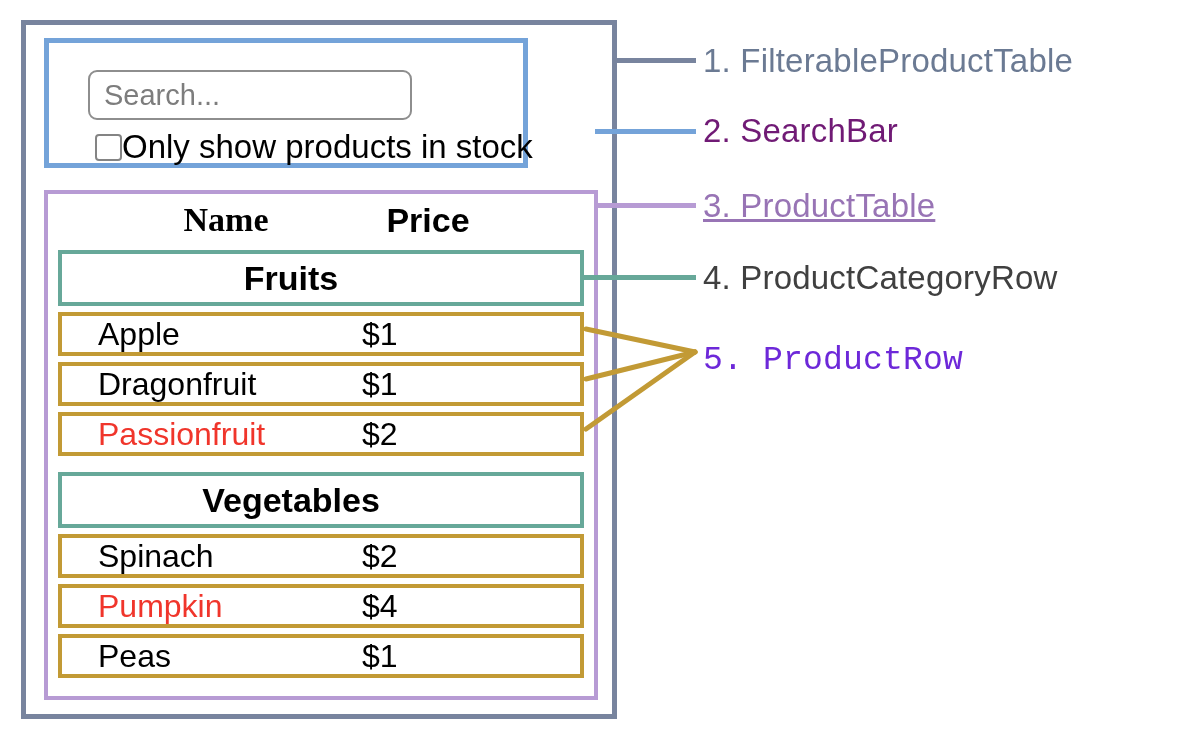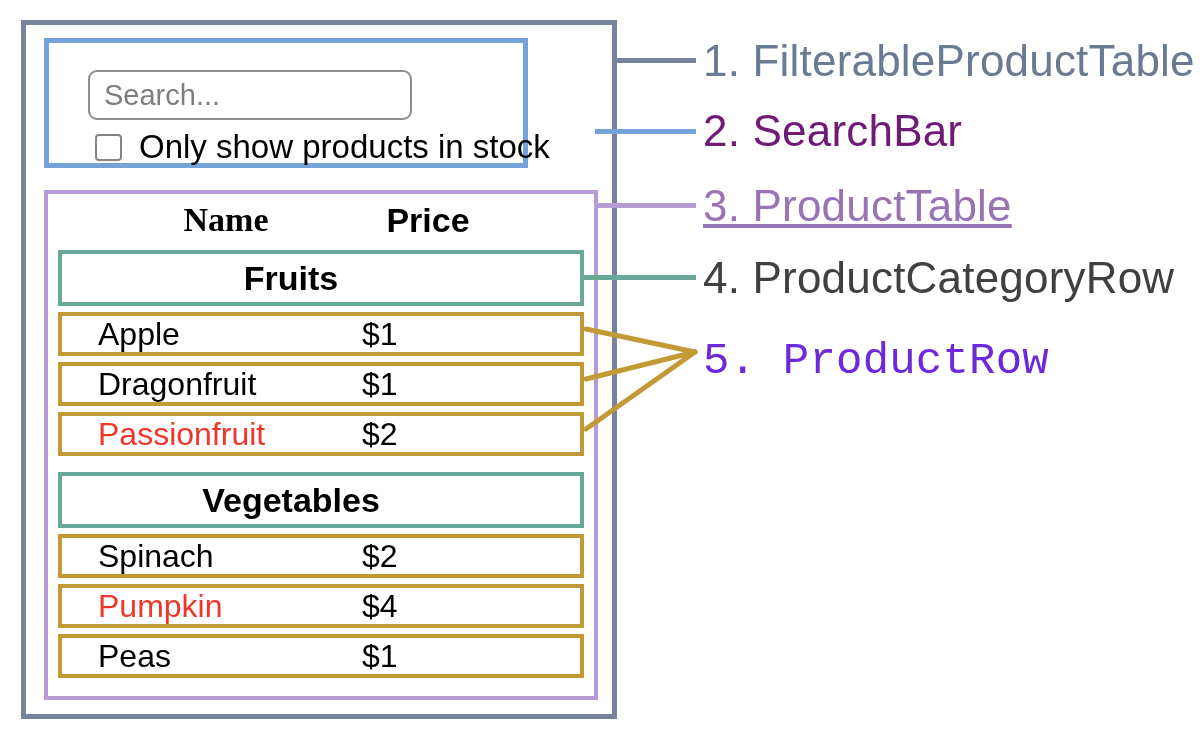--- a/index.html
+++ b/index.html
@@ -20,21 +20,21 @@
 
   
   .search-input {
     position:absolute; left:39px; top:27px;
     width:324px; height:50px;
     border:2px solid #8e8e8e; border-radius:9px;
     font-family:"Liberation Sans", sans-serif;
     font-size:29px; color:#333; padding:0 14px; outline:none; background:#fff;
   }
   .search-input::placeholder { color:#7d7d7d; opacity:1; }
-  .check-row { position:absolute; left:46px; top:87px; display:flex; align-items:center; gap:17px; }
+  .check-row { position:absolute; left:46px; top:87px; display:flex; align-items:center; }
   .checkbox {
     width:27px; height:27px; flex:0 0 27px;
     border:2px solid #848484; border-radius:4px; background:#fff;
   }
   .check-label { font-size:33px; color:#000; line-height:34px; white-space:nowrap; }
 
   
   .thead { position:relative; height:50px; }
   .th { position:absolute; top:0; transform:translateX(-50%);
         font-weight:bold; font-size:34px; line-height:52px; color:#000; white-space:nowrap; }
@@ -62,21 +62,21 @@
   .hline { position:absolute; height:5px; z-index:3; }
   #line-1 { left:614px; top:58px;  width:82px;  background:var(--slate); }
   #line-2 { left:595px; top:129px; width:101px; background:var(--blue); }
   #line-3 { left:595px; top:203px; width:101px; background:var(--purple); }
   #line-4 { left:584px; top:275px; width:112px; background:var(--teal); }
   #gold-lines { position:absolute; left:0; top:0; z-index:3; pointer-events:none; }
 
   
   .annotation-label {
     position:absolute; left:703px; height:42px;
-    font-size:44px; line-height:42px; white-space:nowrap; z-index:4;
+    font-size:33px; line-height:42px; white-space:nowrap; z-index:4;
     letter-spacing:0.2px;
   }
 </style>
 </head>
 <body>
 
 <div class="canvas" id="canvas" style="--slate: #78849e; --blue: #74a3d9; --purple: #b79bd4; --teal: #67a899; --gold: #c29a35; --red: #f0352b; --bg: #ffffff;">
 
   <div class="box" id="outer-box">
 

